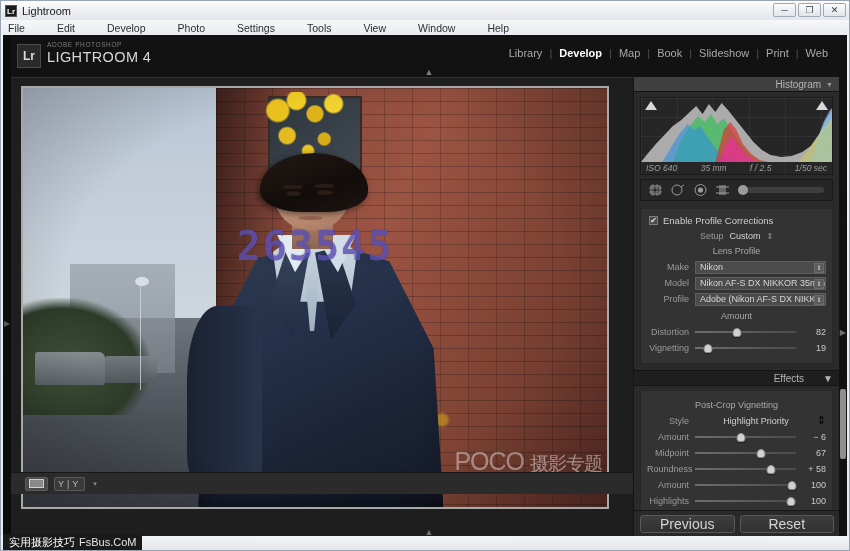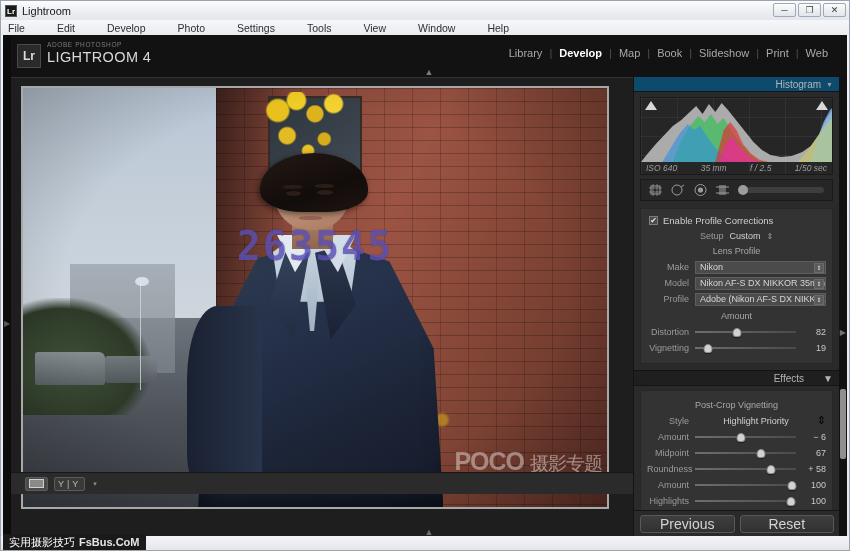--- a/index.html
+++ b/index.html
@@ -191,21 +191,21 @@
 
   .wm-num {
     position:absolute; left:24%; top:33%; width:52%;
     text-align:center; font-family:"DejaVu Sans Mono", monospace;
     font-size:40px; font-weight:bold; letter-spacing:2px;
     color:#5b4fb4; opacity:.82; line-height:1;
     text-shadow:0 0 2px rgba(0,0,0,.25);
   }
   .wm-poco { position:absolute; right:5px; bottom:17px; text-align:right; }
   .wm-poco .p1 { font-size:25px; color:rgba(255,255,255,.40); letter-spacing:-1px; line-height:26px;}
-  .wm-poco .p1 b { font-weight:bold;margin-left:12px; }
+  .wm-poco .p1 b { font-weight:normal;margin-left:12px; }
   .wm-poco .p2 { font-size:11.5px; color:rgba(255,255,255,.45); line-height:13px;}
   .wm-cn { font-size:19px; color:rgba(255,255,255,.45); }
 
   
   .toolbar {
     position:absolute; left:8px; top:437px; width:622px; height:22px;
     background:#2b2b2b; border-top:1px solid #171717;
     display:flex; align-items:center; padding-left:14px; gap:6px;
   }
   .tb-btn {
@@ -221,21 +221,21 @@
   
   .bot-tri { position:absolute; left:418px; top:494px; width:16px; height:7px;
     color:#6f6f6f; font-size:9px; text-align:center; line-height:7px; }
 
   
   .right-panel {
     position:absolute; left:630px; top:42px; width:206px; height:459px;
     background:#2a2a2a; border-left:1px solid #141414; overflow:hidden;
   }
   .panel-head {
-    height:15px; background:#0c4a6e; display:flex; align-items:center;
+    height:15px; background:#404040; display:flex; align-items:center;
     justify-content:flex-end; padding:0 6px; gap:5px; color:#b4b4b4; font-size:10px;
     border-bottom:1px solid #141414; position:relative;
   }
   .panel-head .tri { font-size:7px; color:#9a9a9a; }
 
   .hist-box {
     margin:5px 6px 0 6px; height:78px; background:#262626; border:1px solid #1a1a1a;
     position:relative; overflow:hidden;
   }
   .hist-grid { position:absolute; inset:0;
@@ -327,21 +327,21 @@
   .statusbar {
     position:absolute; left:0; bottom:0; width:848px; height:14px;
     background:linear-gradient(to bottom,#f4f5f7,#e4e6ea);
   }
   .status-tip {
     position:absolute; left:2px; bottom:0; height:16px;
     background:#1a1a1a; color:#f0f0f0; font-size:11px;
     display:flex; align-items:center; padding:0 6px; gap:4px;
   }
   .status-tip .cn { color:#ffffff; }
-  .status-tip .en { color:#e6e6e6;font-weight:bold; }
+  .status-tip .en { color:#e6e6e6; }
 </style>
 </head>
 <body>
 
 <div id="app">
  <div class="os-frame">
 
   <div class="titlebar">
     <div class="tb-icon">Lr</div>
     <div class="tb-title">Lightroom</div>

